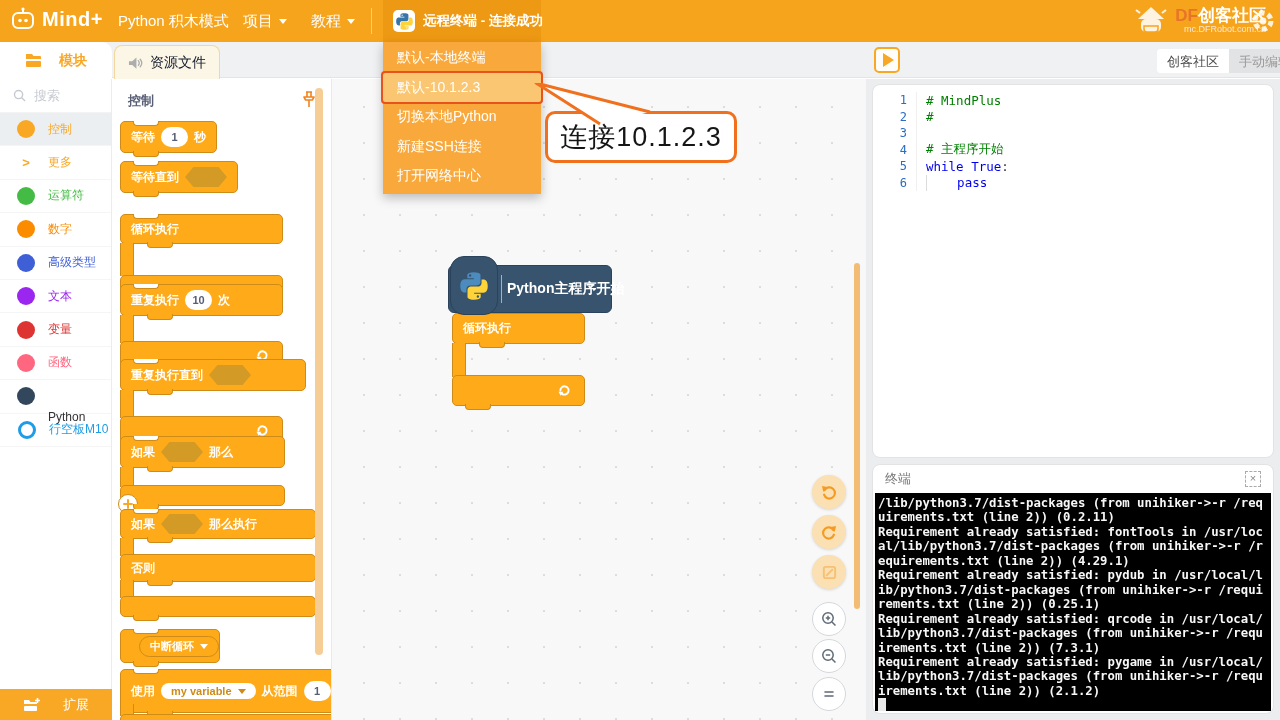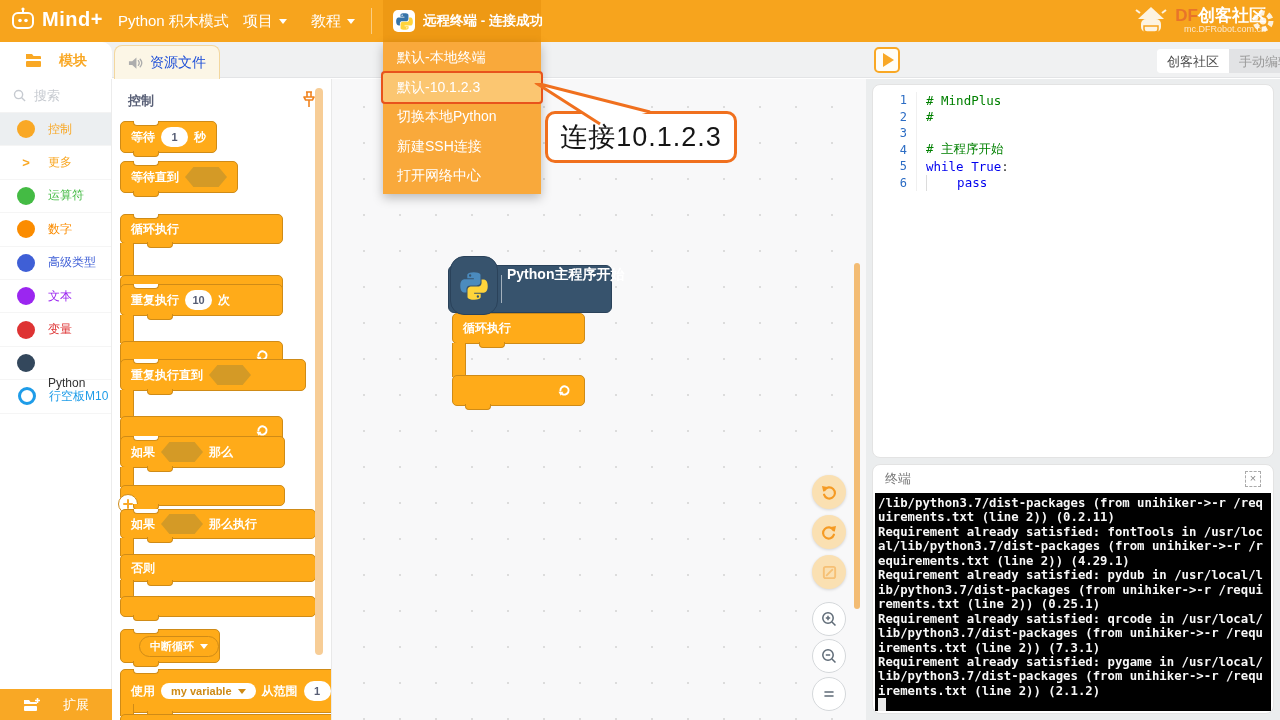--- a/index.html
+++ b/index.html
@@ -25,21 +25,21 @@
   
   .dropdown{position:absolute;left:383px;top:42px;width:158px;background:#F9A93B;z-index:60;box-shadow:0 4px 10px rgba(0,0,0,.25);padding:1px 0 3px 0}
   .menu-item{height:29.5px;line-height:29.5px;padding-left:14px;font-size:14px;color:#fff;font-weight:500;cursor:pointer;white-space:nowrap}
   .menu-item.highlighted{background:#FBC671;outline:2px solid #E8531C;outline-offset:0;border-radius:2px}
   
   .callout{position:absolute;left:545px;top:111px;width:186px;height:46px;background:#fff;border:3px solid #F0701E;border-radius:10px;display:flex;align-items:center;justify-content:center;font-size:27px;color:#151515;z-index:61;letter-spacing:1px}
   .callout-tail{position:absolute;left:505px;top:83px;z-index:62}
   
   .strip{position:absolute;left:0;top:42px;width:1280px;height:36px;background:#F0F1F2;border-bottom:1px solid #E3E4E6;box-sizing:border-box;z-index:5}
   .tab-modules{position:absolute;left:0;top:42px;width:112px;height:37px;background:#fff;border-radius:0 10px 0 0;display:flex;align-items:center;justify-content:center;gap:17px;color:#F9A825;font-weight:bold;font-size:14px;z-index:8;cursor:pointer}
-  .tab-resources{position:absolute;left:114px;top:45px;width:106px;height:34px;background:#FCF6E6;border:1px solid #F3D79E;border-bottom:none;border-radius:8px 8px 0 0;display:flex;align-items:center;justify-content:center;gap:7px;color:#1d4ed8;font-size:14px;z-index:7;box-sizing:border-box;cursor:pointer}
+  .tab-resources{position:absolute;left:114px;top:45px;width:106px;height:34px;background:#FCF6E6;border:1px solid #F3D79E;border-bottom:none;border-radius:8px 8px 0 0;display:flex;align-items:center;justify-content:center;gap:7px;color:#0f172a;font-size:14px;z-index:7;box-sizing:border-box;cursor:pointer}
   .run-btn{position:absolute;left:874px;top:47px;width:26px;height:26px;background:#FFFDF7;border:2px solid #F9A825;border-radius:5px;box-sizing:border-box;cursor:pointer;z-index:8;display:flex;align-items:center;justify-content:center}
   .run-tri{width:0;height:0;border-left:11px solid #F9A825;border-top:7px solid transparent;border-bottom:7px solid transparent;margin-left:3px}
   .toggle-group{position:absolute;left:1157px;top:49px;height:24px;background:#E2E3E5;border-radius:3px;display:flex;font-size:13px;z-index:8;overflow:hidden}
   .toggle-seg{padding:4px 10px;cursor:pointer;white-space:nowrap}
   .toggle-seg.active{background:#fff;color:#4A4A4A}
   .toggle-seg.inactive{color:#9A9A9A}
   
   .sidebar{position:absolute;left:0;top:79px;width:112px;height:641px;background:#fff;border-right:1px solid #ECECEC;box-sizing:border-box;z-index:6}
   .search-row{height:33px;display:flex;align-items:center;padding-left:13px;gap:6px;border-bottom:1px solid #F3F3F3}
   .search-input{border:none;outline:none;width:64px;font-size:13px;color:#777;background:transparent}
@@ -66,21 +66,21 @@
   .oval{background:#fff;border-radius:20px;min-width:27px;height:20px;display:inline-flex;align-items:center;justify-content:center;color:#575E75;font-size:11px;padding:0 6px;box-sizing:border-box;cursor:text}
   .hex{width:42px;height:20px;background:#D49A26;clip-path:polygon(20% 0,80% 0,100% 50%,80% 100%,20% 100%,0 50%);flex:none}
   .pill{display:inline-flex;align-items:center;gap:6px;border-radius:14px;padding:2px 10px;font-weight:bold;font-size:11px;cursor:pointer}
   .pill.dark{background:#FFAB19;border:1px solid #CF8B17;color:#fff}
   .pill.light{background:#fff;color:#CE8B17}
   .pill .pcaret{width:0;height:0;border-left:4px solid transparent;border-right:4px solid transparent;border-top:5px solid currentColor}
   .plus-badge{position:absolute;left:-3px;bottom:-9px;width:18px;height:18px;background:#fff;border:1px solid #CF8B17;border-radius:50%;display:flex;align-items:center;justify-content:center}
   
   .canvas{position:absolute;left:332px;top:79px;width:534px;height:641px;background:#F8F8F9;background-image:radial-gradient(#DCDCDC 1.2px,transparent 1.3px);background-size:36px 36px;background-position:14px 10px;z-index:4}
   .hat-bump{position:absolute;left:2px;top:-9px;width:46px;height:57px;background:#37536D;border:1px solid #2A425A;border-radius:14px;display:flex;align-items:center;justify-content:center;z-index:2}
-  .hat-body{width:164px;height:48px;background:#37536D;border:1px solid #2A425A;border-radius:6px;display:flex;align-items:flex-start;padding-left:58px;color:#fff;font-weight:bold;font-size:14px;box-sizing:border-box;position:relative;white-space:nowrap}
+  .hat-body{width:164px;height:48px;background:#37536D;border:1px solid #2A425A;border-radius:6px;display:flex;align-items:center;padding-left:58px;color:#fff;font-weight:bold;font-size:14px;box-sizing:border-box;position:relative;white-space:nowrap}
   .hat-sep{position:absolute;left:52px;top:9px;bottom:9px;width:1px;background:rgba(255,255,255,.55)}
   .float-btn{position:absolute;width:34px;height:34px;border-radius:50%;display:flex;align-items:center;justify-content:center;cursor:pointer}
   .float-btn.warm{background:#FAE0B2;box-shadow:0 1px 3px rgba(0,0,0,.14)}
   .float-btn.plain{background:#fff;border:1px solid #D5D8DB;box-sizing:border-box}
   .canvas-scrollbar{position:absolute;left:522px;top:184px;width:6px;height:346px;background:#F3BC74;border-radius:3px;cursor:pointer}
   
   .right-panel{position:absolute;left:866px;top:79px;width:414px;height:641px;background:#EBEDEE;z-index:4}
   .code-card{position:absolute;left:6px;top:5px;width:402px;height:374px;background:#fff;border:1px solid #E3E3E3;border-radius:8px;overflow:hidden;box-sizing:border-box;padding-top:7px}
   .code-line{display:flex;height:16.5px;align-items:center}
   .ln{width:34px;text-align:right;padding-right:9px;color:#2B6CC4;font:12px "DejaVu Sans Mono",monospace;flex:none}
@@ -201,20 +201,24 @@
       </div>
       <div class="cat-row">
         <span class="cat-circle" style="background: rgb(155, 38, 240);"></span>
         <span class="cat-label" style="color: rgb(155, 38, 240);">文本</span>
       </div>
       <div class="cat-row">
         <span class="cat-circle" style="background: rgb(222, 51, 51);"></span>
         <span class="cat-label" style="color: rgb(222, 51, 51);">变量</span>
       </div>
       <div class="cat-row">
+        <span class="cat-circle" style="background: rgb(255, 102, 128);"></span>
+        <span class="cat-label" style="color: rgb(255, 102, 128);">函数</span>
+      </div>
+      <div class="cat-row">
         <span class="cat-circle" style="background: rgb(51, 71, 92);"></span>
         <span class="cat-label" style="color: rgb(51, 51, 51); margin-top: 41px;">Python</span>
       </div>
       <div class="cat-row">
         <span class="cat-ring" style="border-color: rgb(30, 156, 232);"></span>
         <span class="cat-label" style="color: rgb(30, 156, 232);">行空板M10</span>
       </div>
     </div>
 </div>
 <div class="ext-btn">

